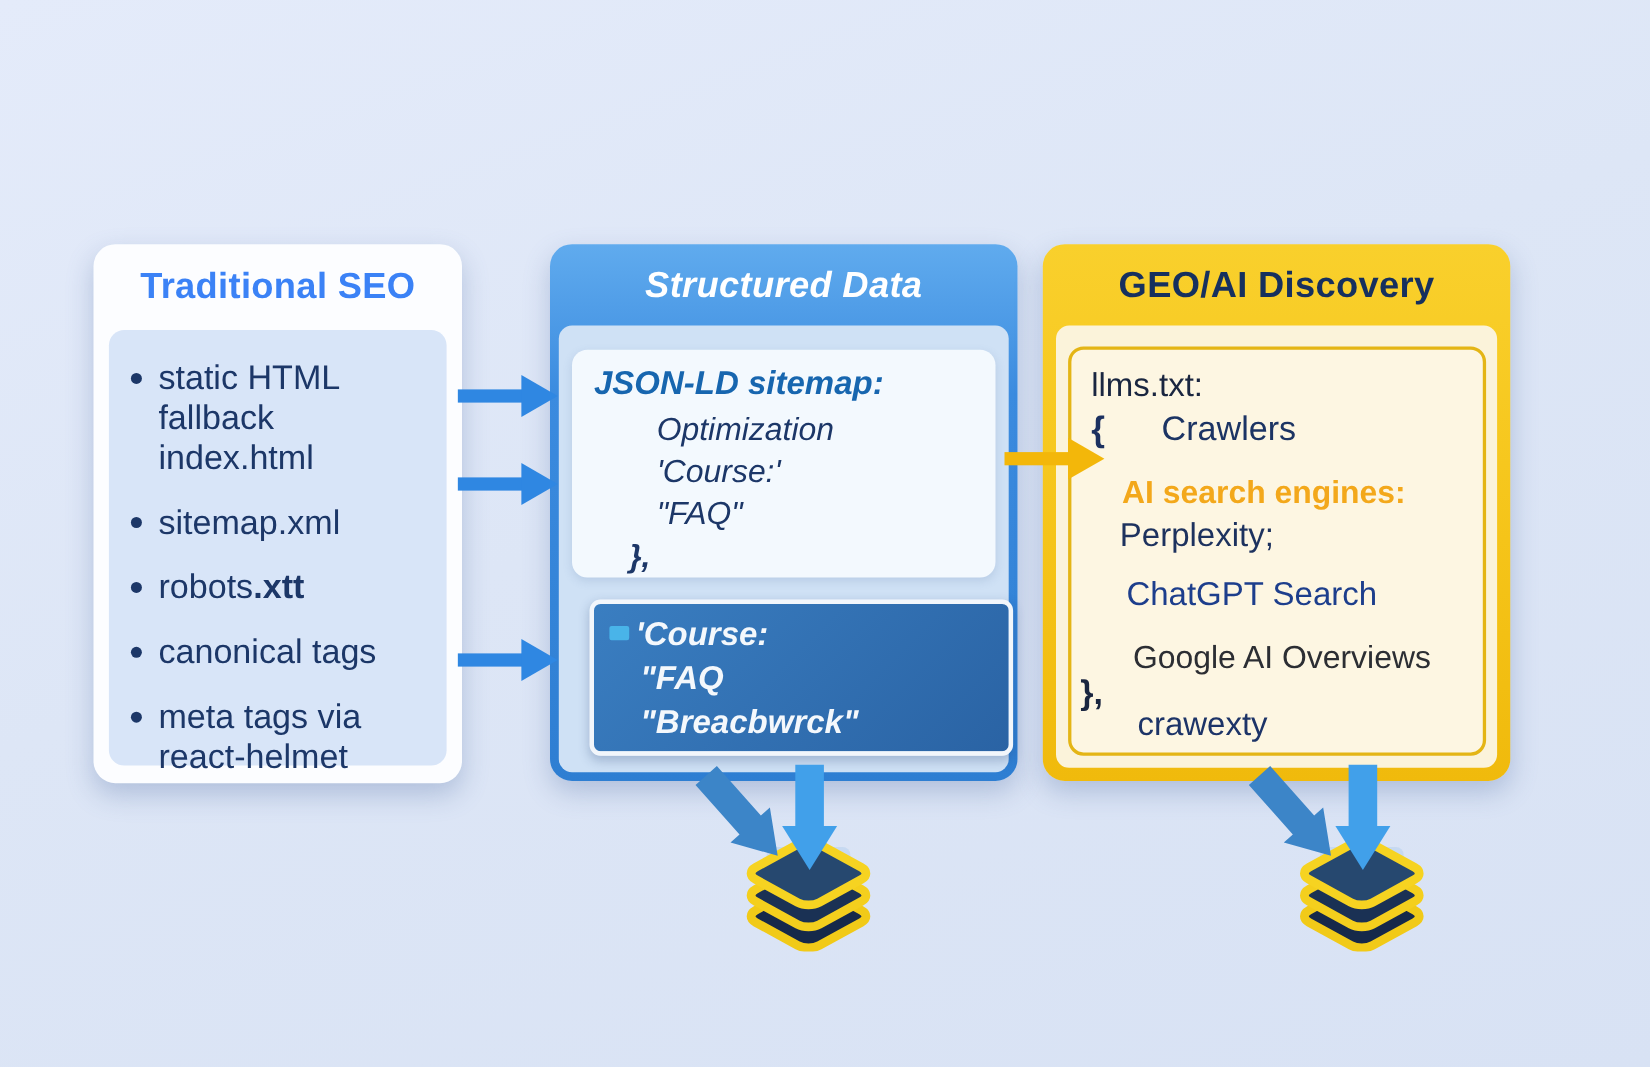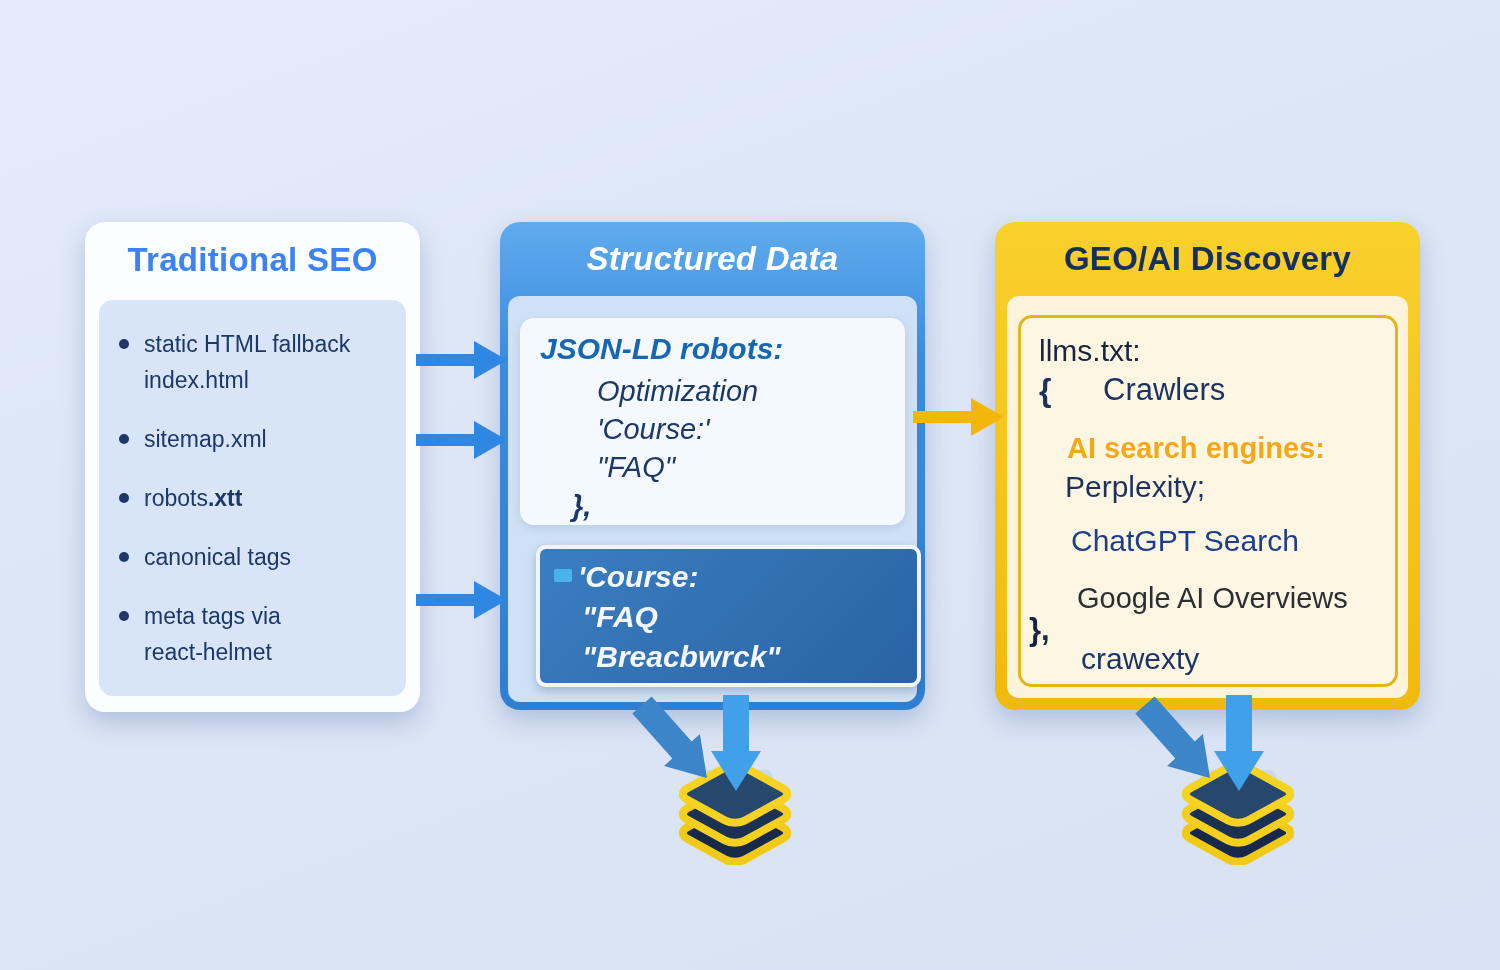--- a/index.html
+++ b/index.html
@@ -14,21 +14,21 @@
     box-shadow:0 10px 24px rgba(85,112,165,.32);}
   .hdr{height:76px;display:flex;align-items:center;justify-content:center;
     font-size:33px;font-weight:bold;letter-spacing:.3px;}
 
   
   .card-left{left:85px;width:335px;height:490px;background:#fcfdff;}
   .card-left .hdr{color:#3b82f6;}
   .left-panel{position:absolute;left:14px;right:14px;top:78px;bottom:16px;
     background:#d8e5f8;border-radius:14px;padding:26px 4px 0 20px;box-sizing:border-box;}
   .left-panel ul{list-style:none;margin:0;padding:0;}
-  .left-panel li{display:flex;gap:15px;margin-bottom:23px;font-size:23px;
+  .left-panel li{display:flex;gap:15px;margin-bottom:23px;font-size:31px;
     line-height:36px;color:#1c3768;}
   .dot{min-width:10px;width:10px;height:10px;border-radius:50%;background:#1c3768;margin-top:13px;}
   .pre-line{white-space:pre-line;}
   .bold{font-weight:bold;}
 
   
   .card-mid{left:500px;width:425px;height:488px;
     background:linear-gradient(180deg,#60abee 0%,#3b8bdf 28%,#2e7ed2 100%);font-style:italic;}
   .card-mid .hdr{color:#ffffff;height:74px;}
   .mid-body{position:absolute;left:8px;right:8px;top:74px;bottom:8px;
@@ -42,21 +42,21 @@
   .course-box{position:absolute;left:28px;top:249px;width:385px;height:142px;
     background:linear-gradient(135deg,#3a7ec1 0%,#2a63a4 100%);
     border:4px solid #f2f6fb;border-radius:10px;box-sizing:border-box;
     padding:8px 0 0 14px;box-shadow:0 4px 10px rgba(40,70,120,.28);}
   .course-row{display:flex;align-items:flex-start;gap:6px;font-size:30px;
     font-weight:bold;color:#f4f8fc;line-height:40px;}
   .course-sq{width:18px;height:13px;background:#49b4e9;margin-top:12px;border-radius:2px;}
   .course-line{font-size:30px;font-weight:bold;color:#f4f8fc;margin-left:28px;line-height:40px;}
 
   
-  .card-right{left:995px;width:425px;height:488px;
+  .card-right{left:948px;width:425px;height:488px;
     background:linear-gradient(180deg,#f9d02c 0%,#f5c419 55%,#f0ba0c 100%);}
   .card-right .hdr{color:#16305e;height:74px;}
   .right-body{position:absolute;left:12px;right:12px;top:74px;bottom:12px;
     background:#fbf3da;border-radius:12px;}
   .llms-panel{position:absolute;left:11px;top:19px;width:380px;height:372px;
     border:3px solid #e4b515;border-radius:14px;background:#fdf6e2;box-sizing:border-box;}
   .llms-panel .ln{position:absolute;white-space:nowrap;}
   .l-llms{left:18px;top:16px;font-size:30px;color:#1a2640;}
   .l-brace{left:18px;top:54px;font-size:32px;font-weight:bold;color:#1c3160;}
   .l-crawlers{left:82px;top:54px;font-size:31px;color:#1c3464;}
@@ -103,21 +103,21 @@
 react-helmet</span>
         </li>
       </ul>
     </div>
   </div>
 
   <div class="card card-mid">
     <div class="hdr">Structured Data</div>
     <div class="mid-body">
       <div class="json-box">
-        <div class="json-title">JSON-LD robots:</div>
+        <div class="json-title">JSON-LD sitemap:</div>
         <div class="json-line">Optimization</div>
         <div class="json-line">'Course:'</div>
         <div class="json-line">"FAQ"</div>
         <div class="json-close">},</div>
       </div>
       <div class="course-box">
         <div class="course-row">
           <span class="course-sq"></span>
           <span>'Course:</span>
         </div>

